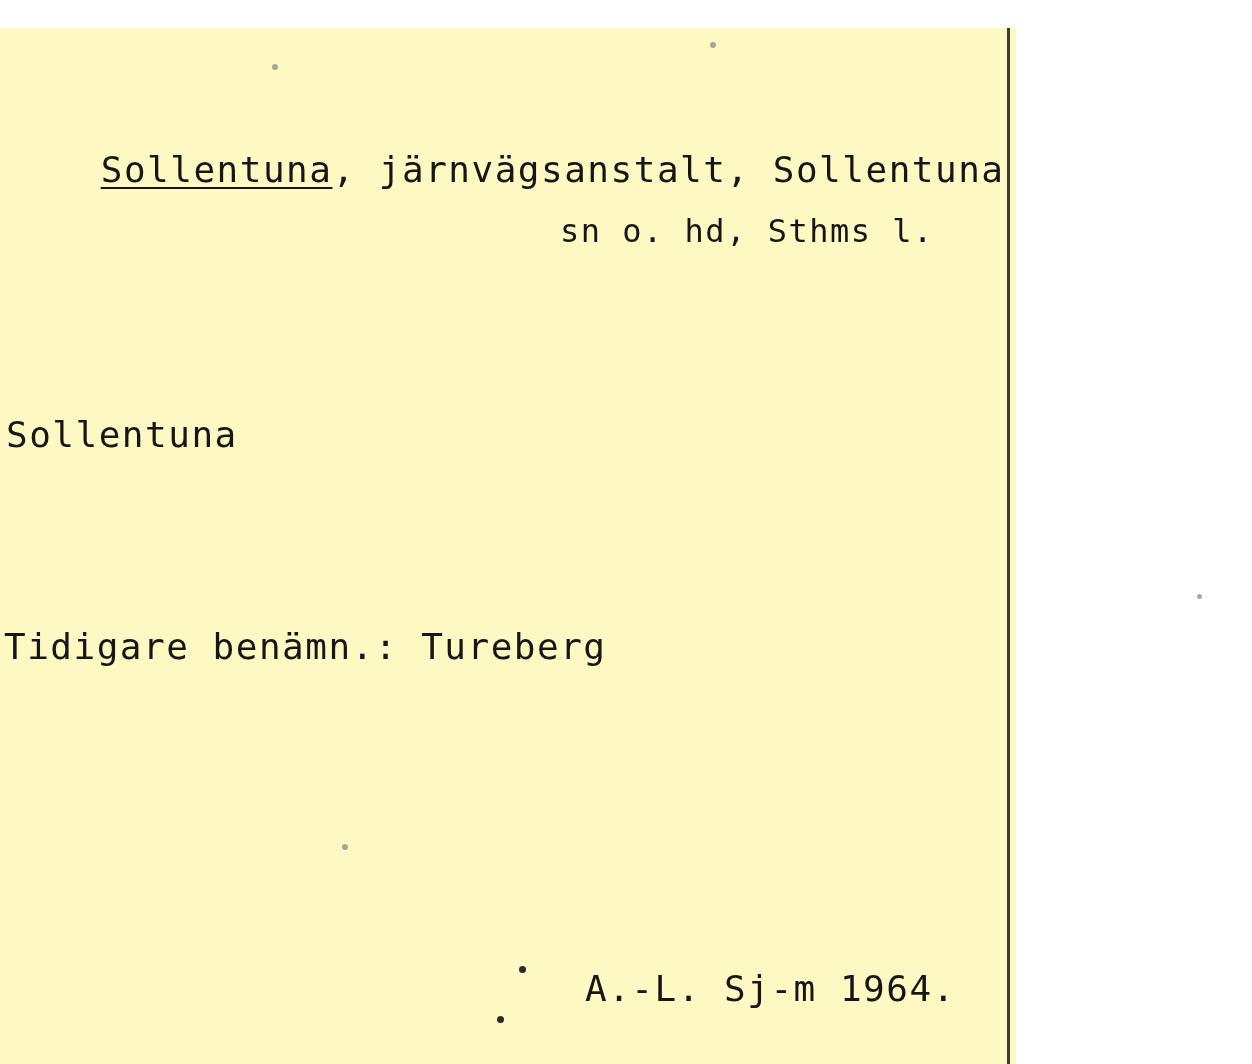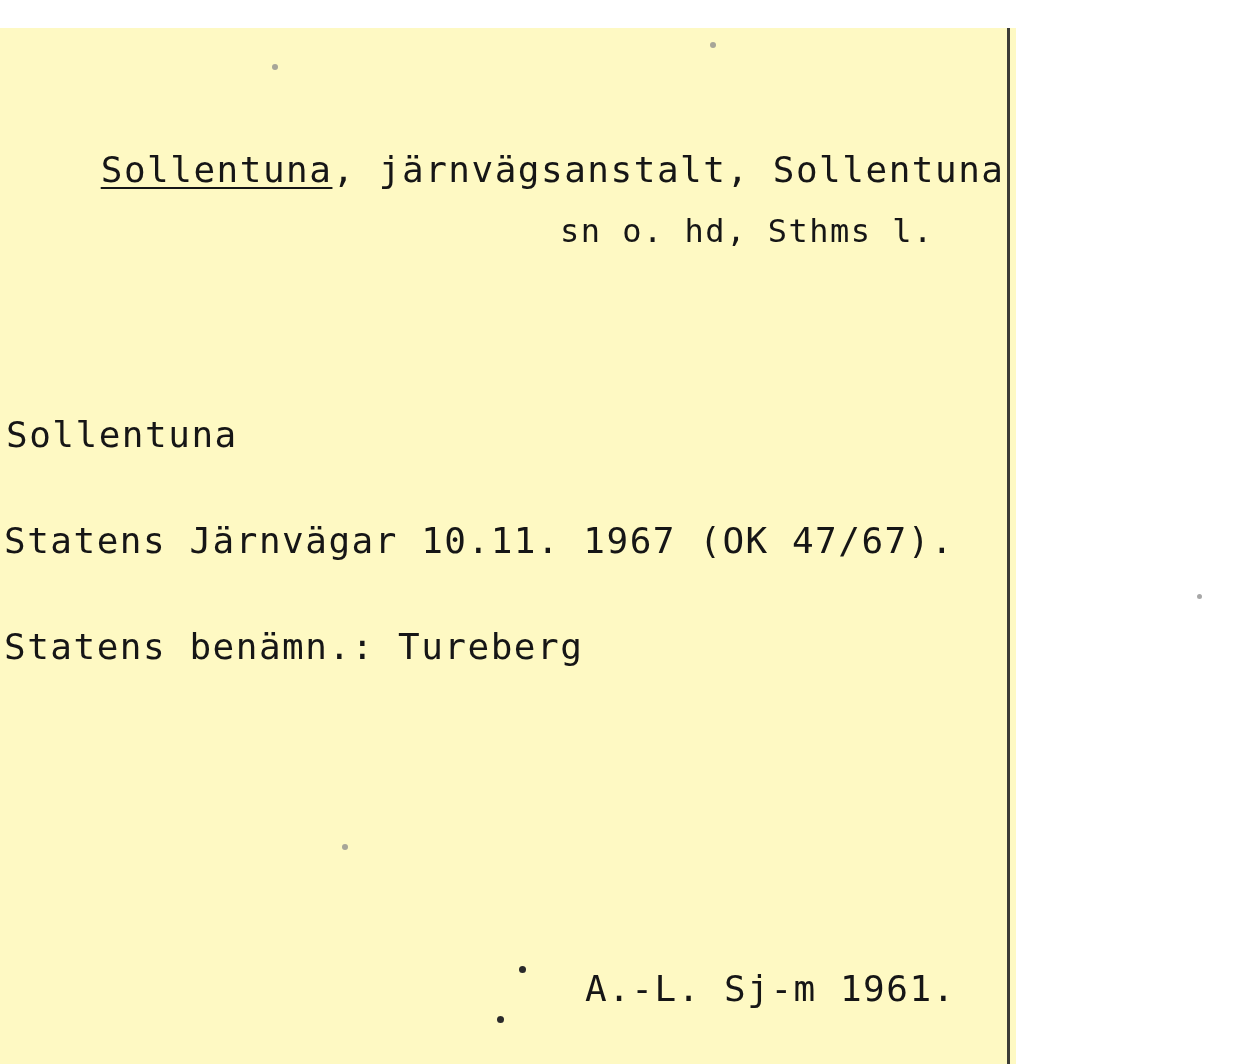--- a/index.html
+++ b/index.html
@@ -102,19 +102,18 @@
   <div class="stray-dot" style="left:497px; top:988px;"></div>
 
   <div class="line l-title">
     <span class="headword">Sollentuna</span><span>, järnvägsanstalt, Sollentuna</span>
   </div>
 
   <div class="line l-title2">sn o. hd, Sthms l.</div>
 
   <div class="line l-place">Sollentuna</div>
 
-  <div class="line l-source">Statens Järnvägar 10.11. 1967 (OK 47/67).</div>
 
-  <div class="line l-former">Statens benämn.: Tureberg</div>
+  <div class="line l-former">Tidigare benämn.: Tureberg</div>
 
-  <div class="line l-sign">A.-L. Sj-m 1961.</div>
+  <div class="line l-sign">A.-L. Sj-m 1964.</div>
 
 </div>
 
 </body></html>

